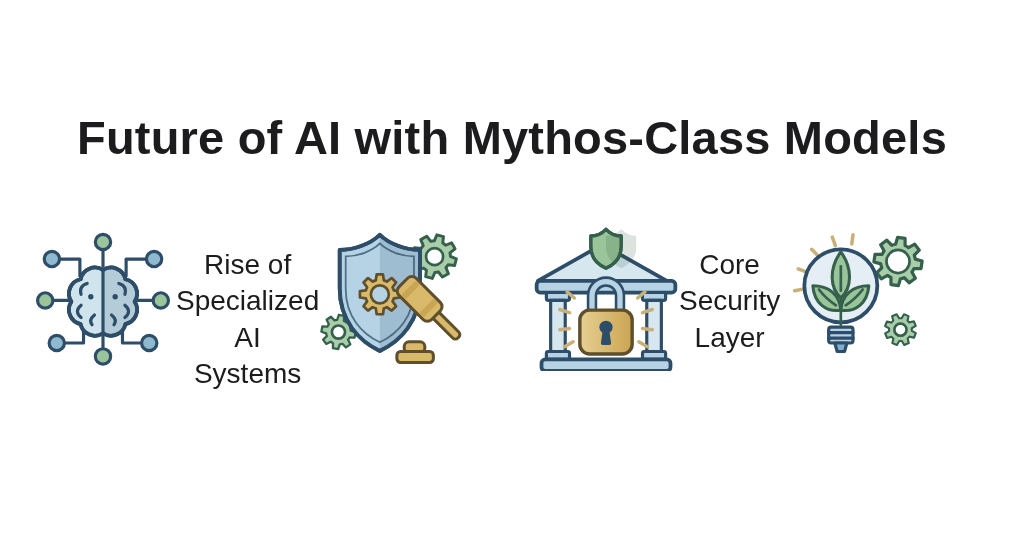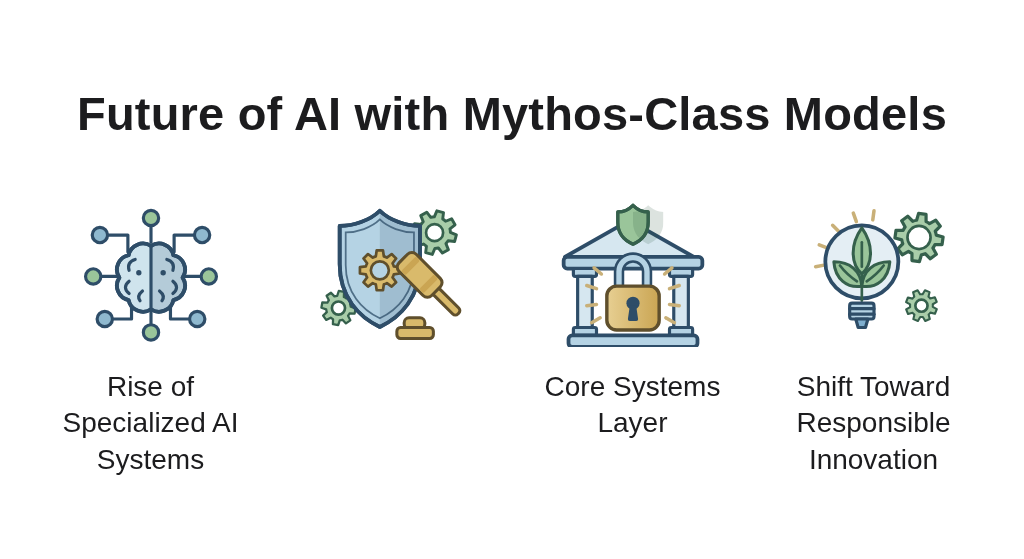--- a/index.html
+++ b/index.html
@@ -3,26 +3,26 @@
 <meta charset="utf-8">
 <style>
   html,body{margin:0;padding:0;}
   body{
     width:1024px;height:559px;overflow:hidden;
     background:var(--page-bg,#ffffff);
     font-family:"Liberation Sans","DejaVu Sans",sans-serif;
   }
   .slide{width:1024px;height:559px;position:relative;}
   .title{
-    margin:0;padding-top:86px;text-align:center;
+    margin:0;padding-top:110px;text-align:center;
     font-size:47px;font-weight:600;letter-spacing:.2px;
     color:var(--text,#1c1c1e);
   }
   .cards{display:flex;padding:0 30px;margin-top:60px;}
-  .card{flex:1;display:flex;flex-direction:column;align-items:center;}
+  .card{flex:1;display:flex;}
   .icon-box{width:146px;height:146px;display:flex;align-items:center;justify-content:center;}
   .icon-box svg{width:146px;height:146px;display:block;}
   .label{
     margin-top:22px;text-align:center;white-space:pre-line;
     font-size:28px;line-height:1.3;font-weight:500;
     color:var(--text,#1c1c1e);
   }
 
   
   .ln{stroke:var(--outline-navy,#2e4d68);fill:none;stroke-width:2.6;stroke-linecap:round;stroke-linejoin:round;}
@@ -182,21 +182,21 @@
           <path class="ray" d="M90,85 l8,1"></path>
           <path class="ray" d="M87,96 l7,4"></path>
 
           <path class="shackle-out" d="M48.5,74 V58 a11.5,11.5 0 0 1 23,0 V74"></path>
           <path class="shackle-in" d="M48.5,74 V58 a11.5,11.5 0 0 1 23,0 V74"></path>
           <rect x="38.5" y="70" width="43" height="36" rx="8" fill="url(#goldGrad)" stroke="var(--gold-dark,#5f4f2c)" stroke-width="2.8"></rect>
           <circle cx="60" cy="84" r="5.4" class="keyhole"></circle>
           <path class="keyhole" d="M57.4,86 h5.2 l1.6,11 a1.5,1.5 0 0 1 -1.5,1.6 h-5.4 a1.5,1.5 0 0 1 -1.5,-1.6 z"></path>
         </svg>
       </div>
-      <div class="label">Core Systems
+      <div class="label">Core Security
 Layer</div>
     </div>
 
     <div class="card">
       <div class="icon-box">
         <svg viewBox="0 0 120 120">
 
           <use href="#gear" class="gear-green" transform="translate(97,30) scale(1.1) rotate(8)"></use>
           <circle cx="97" cy="30" r="9.5" class="gear-hole"></circle>
           <use href="#gear" class="gear-green" transform="translate(99,86) scale(0.72) rotate(22)"></use>
@@ -217,19 +217,16 @@
           <path class="leafvein" d="M46,66 C40,62 35,57 32,53"></path>
           <path class="greenleaf" d="M50,70 C62,72 72,64 73,50 C60,50 51,57 50,70 Z"></path>
           <path class="leafvein" d="M54,66 C60,62 65,57 68,53"></path>
 
           <rect x="40" y="84" width="20" height="13" rx="2" class="bluemid ln"></rect>
           <path class="ln" d="M40,88.5 H60"></path>
           <path class="ln" d="M40,93 H60"></path>
           <path class="bluedeep ln" d="M45,97 H55 L53,104 H47 Z"></path>
         </svg>
       </div>
-      <div class="label">Shift Toward
-Responsible
-Innovation</div>
     </div>
 
   </div>
 </div>
 
 </body></html>

